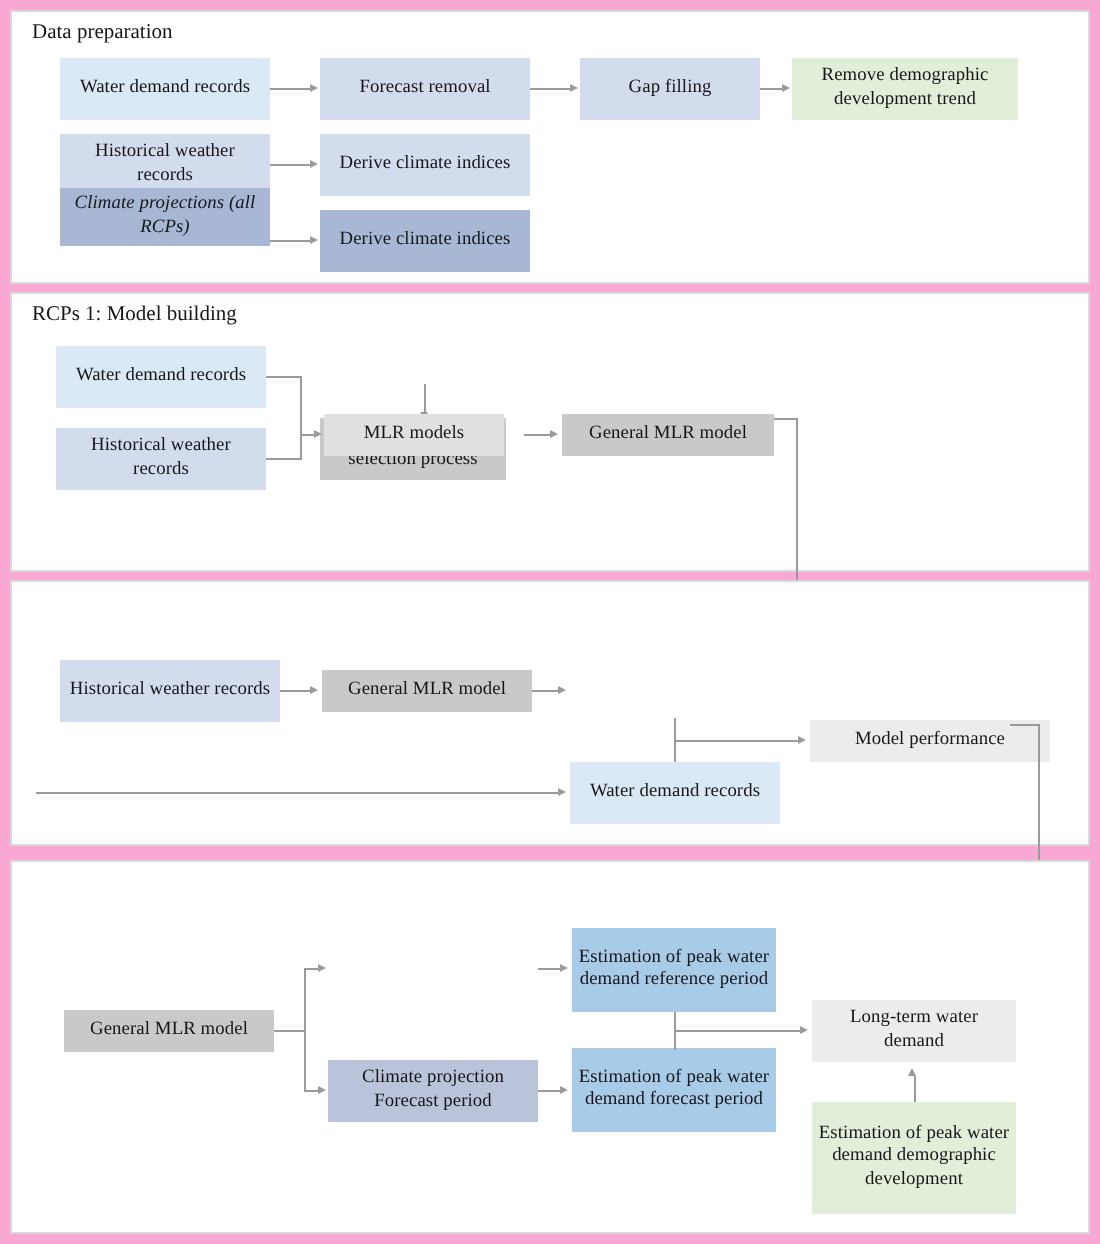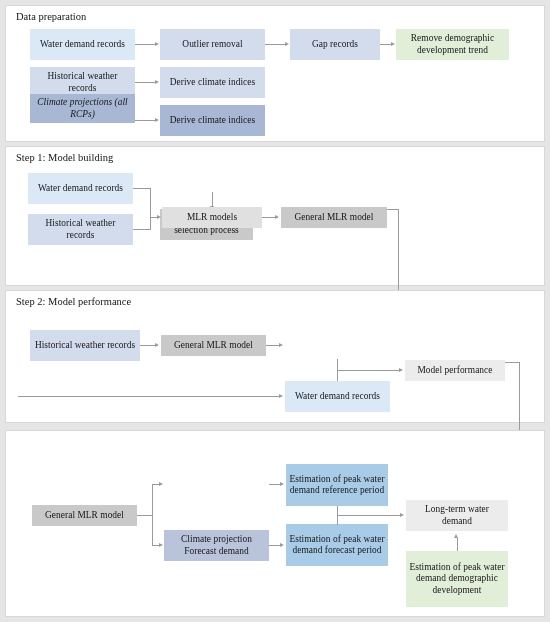--- a/index.html
+++ b/index.html
@@ -5,21 +5,21 @@
   html,body{margin:0;padding:0;background:#ffffff;}
   body{
     font-family:"Liberation Serif", serif;
     color:#1a1a1a;
     -webkit-font-smoothing:antialiased;
   }
   #canvas{
     position:relative;
     width:550px;
     height:622px;
-    background:#e5e5e5;
+    background:#f9a8d4;
     overflow:hidden;
   }
   .panel{
     position:absolute;
     border:1px solid #d8d8d8;
     background:#ffffff;
     box-sizing:border-box;
   }
   .panel-title{
     position:absolute;
@@ -85,73 +85,72 @@
 
 <div id="canvas">
 
   <div class="panel" style="left:5px;top:5px;width:540px;height:137px;"></div>
   <div class="panel-title" style="left:16px;top:11px;">Data preparation</div>
 
   <div class="box c-lightblue" style="left:30px;top:29px;width:105px;height:31px;">Water demand records</div>
   <div class="ln lh" style="left:135px;top:44px;width:21px;"></div>
   <div class="arw" style="left:155px;top:41.5px;"></div>
 
-  <div class="box c-paleblue" style="left:160px;top:29px;width:105px;height:31px;">Outlier removal</div>
+  <div class="box c-paleblue" style="left:160px;top:29px;width:105px;height:31px;">Forecast removal</div>
   <div class="ln lh" style="left:265px;top:44px;width:21px;"></div>
   <div class="arw" style="left:285px;top:41.5px;"></div>
 
-  <div class="box c-paleblue" style="left:290px;top:29px;width:90px;height:31px;">Gap records</div>
+  <div class="box c-paleblue" style="left:290px;top:29px;width:90px;height:31px;">Gap filling</div>
   <div class="ln lh" style="left:380px;top:44px;width:12px;"></div>
   <div class="arw" style="left:391px;top:41.5px;"></div>
 
   <div class="box c-green" style="left:396px;top:29px;width:113px;height:31px;">Remove demographic development trend</div>
 
   <div class="box c-paleblue" style="left:30px;top:67px;width:105px;height:31px;">Historical weather records</div>
   <div class="ln lh" style="left:135px;top:82px;width:21px;"></div>
   <div class="arw" style="left:155px;top:79.5px;"></div>
   <div class="box c-paleblue" style="left:160px;top:67px;width:105px;height:31px;">Derive climate indices</div>
 
   <div class="box c-midblue" style="left:30px;top:94px;width:105px;height:29px;font-style:italic;">Climate projections (all RCPs)</div>
   <div class="ln lh" style="left:135px;top:120px;width:21px;"></div>
   <div class="arw" style="left:155px;top:117.5px;"></div>
   <div class="box c-midblue" style="left:160px;top:105px;width:105px;height:31px;">Derive climate indices</div>
 
   <div class="panel" style="left:5px;top:146px;width:540px;height:140px;"></div>
-  <div class="panel-title" style="left:16px;top:152px;">Step 1: Model building</div>
+  <div class="panel-title" style="left:16px;top:152px;">RCPs 1: Model building</div>
 
   <div class="box c-darkgray" style="left:160px;top:161px;width:93px;height:31px;margin-top:48px;">Stepwiese forward selection process</div>
 
   <div class="ln lv" style="left:212px;top:192px;height:15px;"></div>
   <div class="arw-dn" style="left:209.9px;top:206px;"></div>
 
   <div class="box c-lightblue" style="left:28px;top:173px;width:105px;height:31px;">Water demand records</div>
   <div class="box c-paleblue" style="left:28px;top:214px;width:105px;height:31px;">Historical weather records</div>
 
   <div class="ln lh" style="left:133px;top:188px;width:18px;"></div>
   <div class="ln lh" style="left:133px;top:229px;width:18px;"></div>
   <div class="ln lv" style="left:150px;top:188px;height:42px;"></div>
   <div class="ln lh" style="left:150px;top:217px;width:8px;"></div>
   <div class="arw" style="left:157px;top:214.5px;"></div>
 
-  <div class="box c-gray" style="left:162px;top:207px;width:100px;height:21px;">MLR models</div>
+  <div class="box c-gray" style="left:162px;top:207px;width:90px;height:21px;">MLR models</div>
 
   <div class="ln lh" style="left:262px;top:217px;width:14px;"></div>
   <div class="arw" style="left:275px;top:214.5px;"></div>
 
   <div class="box c-darkgray" style="left:281px;top:207px;width:106px;height:21px;">General MLR model</div>
 
   <div class="ln lh" style="left:387px;top:209px;width:12px;"></div>
   <div class="ln lv" style="left:398px;top:209px;height:110px;"></div>
   <div class="ln lh" style="left:18px;top:318px;width:381px;"></div>
   <div class="ln lv" style="left:18px;top:318px;height:28px;"></div>
   <div class="ln lh" style="left:18px;top:345px;width:9px;"></div>
   <div class="arw" style="left:26px;top:342.5px;"></div>
 
   <div class="panel" style="left:5px;top:290px;width:540px;height:133px;"></div>
-  <div class="panel-title" style="left:16px;top:296px;">Step 2: Model performance</div>
 
   <div class="box c-paleblue" style="left:30px;top:330px;width:110px;height:31px;">Historical weather records</div>
 
   <div class="ln lh" style="left:140px;top:345px;width:16px;"></div>
   <div class="arw" style="left:155px;top:342.5px;"></div>
 
   <div class="box c-darkgray" style="left:161px;top:335px;width:105px;height:21px;">General MLR model</div>
 
   <div class="ln lh" style="left:266px;top:345px;width:14px;"></div>
   <div class="arw" style="left:279px;top:342.5px;"></div>
@@ -159,41 +158,41 @@
 
   <div class="box c-lightblue" style="left:285px;top:381px;width:105px;height:31px;">Water demand records</div>
 
   <div class="ln lh" style="left:18px;top:396px;width:262px;"></div>
   <div class="arw" style="left:279px;top:393.5px;"></div>
 
   <div class="ln lv" style="left:337px;top:359px;height:22px;"></div>
   <div class="ln lh" style="left:337px;top:370px;width:63px;"></div>
   <div class="arw" style="left:399px;top:367.5px;"></div>
 
-  <div class="box c-lightgray" style="left:405px;top:360px;width:100px;height:21px;">Model performance</div>
+  <div class="box c-lightgray" style="left:405px;top:360px;width:120px;height:21px;">Model performance</div>
 
   <div class="ln lh" style="left:505px;top:362px;width:15px;"></div>
   <div class="ln lv" style="left:519px;top:362px;height:92px;"></div>
   <div class="ln lh" style="left:18px;top:453px;width:502px;"></div>
   <div class="ln lv" style="left:18px;top:453px;height:63px;"></div>
   <div class="ln lh" style="left:18px;top:515px;width:9px;"></div>
   <div class="arw" style="left:26px;top:512.5px;"></div>
 
   <div class="panel" style="left:5px;top:430px;width:540px;height:187px;"></div>
 
   <div class="box c-darkgray" style="left:32px;top:505px;width:105px;height:21px;">General MLR model</div>
 
   <div class="ln lh" style="left:137px;top:515px;width:16px;"></div>
   <div class="ln lv" style="left:152px;top:484px;height:62px;"></div>
   <div class="ln lh" style="left:152px;top:484px;width:8px;"></div>
   <div class="arw" style="left:159px;top:481.5px;"></div>
   <div class="ln lh" style="left:152px;top:545px;width:8px;"></div>
   <div class="arw" style="left:159px;top:542.5px;"></div>
 
-  <div class="box c-steel" style="left:164px;top:530px;width:105px;height:31px;">Climate projection Forecast demand</div>
+  <div class="box c-steel" style="left:164px;top:530px;width:105px;height:31px;">Climate projection Forecast period</div>
 
   <div class="ln lh" style="left:269px;top:484px;width:12px;"></div>
   <div class="arw" style="left:280px;top:481.5px;"></div>
   <div class="ln lh" style="left:269px;top:545px;width:12px;"></div>
   <div class="arw" style="left:280px;top:542.5px;"></div>
 
   <div class="box c-strongblue" style="left:286px;top:524px;width:102px;height:42px;">Estimation of peak water demand forecast period</div>
   <div class="box c-strongblue" style="left:286px;top:464px;width:102px;height:42px;">Estimation of peak water demand reference period</div>
 
   <div class="ln lv" style="left:337px;top:506px;height:19px;"></div>

